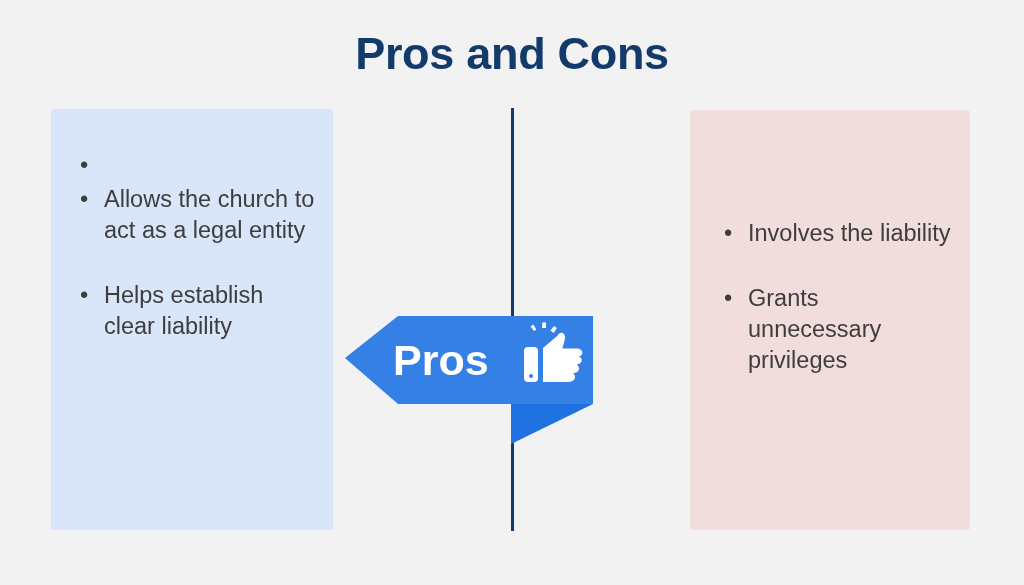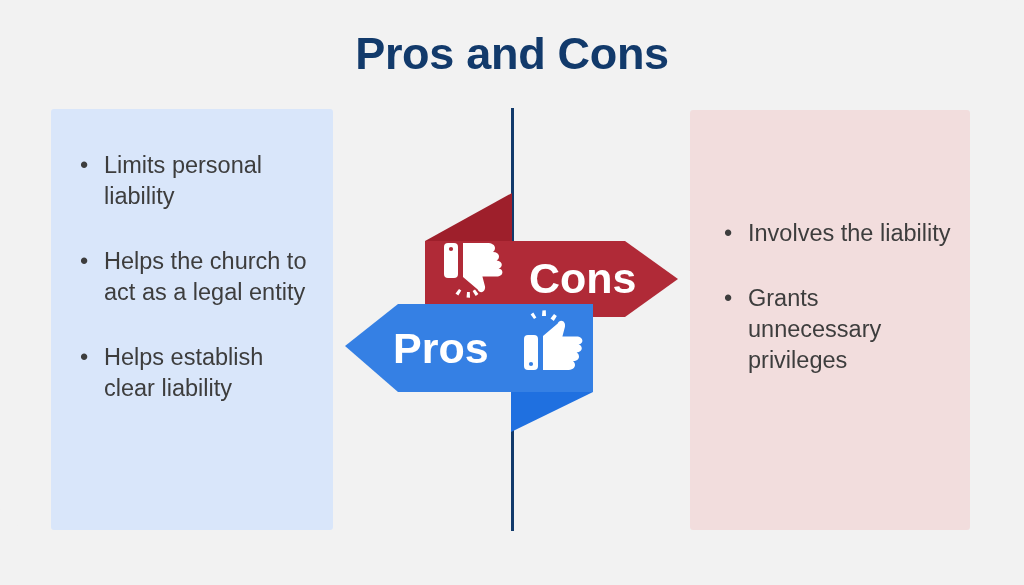--- a/index.html
+++ b/index.html
@@ -107,21 +107,21 @@
     position: absolute;
   }
   .banner-cons-wrap {
     left: 425px;
     top: 193px;
     width: 255px;
     height: 125px;
   }
   .banner-pros-wrap {
     left: 345px;
-    top: 300px;
+    top: 312px;
     width: 265px;
     height: 133px;
     text-align: right;
   }
   .banner-svg {
     display: block;
     overflow: visible;
   }
   .banner-label {
     fill: #ffffff;
@@ -133,25 +133,24 @@
 <body>
 
 <div class="slide">
 
   <div class="title">Pros and Cons</div>
 
   <div class="panel panel-pros">
     <ul class="bullet-list left">
       <li>
         <span class="dot">•</span>
-        <span>Limits personal liability</span>
-      </li>
-      <li>
-        <span class="dot">•</span>
-        <span>Helps the church to act as a legal entity</span>
+      </li>
+      <li>
+        <span class="dot">•</span>
+        <span>Allows the church to act as a legal entity</span>
       </li>
       <li>
         <span class="dot">•</span>
         <span>Helps establish clear liability</span>
       </li>
     </ul>
   </div>
 
   <div class="panel panel-cons">
     <ul class="bullet-list right">
@@ -161,47 +160,20 @@
       </li>
       <li>
         <span class="dot">•</span>
         <span>Grants unnecessary privileges</span>
       </li>
     </ul>
   </div>
 
   <div class="spine"></div>
 
-  <div class="banner-wrap banner-cons-wrap">
-    <svg class="banner-svg" width="255" height="125" viewBox="0 0 255 125">
-
-      <polygon points="0,48 87,0 87,48" fill="#9e1f2b"></polygon>
-
-      <polygon points="0,48 200,48 253,86 200,124 0,124" fill="#b02a37"></polygon>
-
-      <g fill="#ffffff">
-
-        <rect x="19" y="50" width="14" height="35" rx="4"></rect>
-        <circle cx="26" cy="56" r="2.1" fill="#b02a37"></circle>
-
-        <path d="M38,50 h24 c5,0 8,2 8,5 c0,2 -1,3 -2,4
-                 c4,0 6,2 6,4.5 c0,2 -1,3.3 -2.4,4
-                 c3.4,0.3 5.2,2 5.2,4.2 c0,2 -1.4,3.3 -3.2,3.8
-                 c2.6,0.5 3.8,1.9 3.8,3.7 c0,2.4 -2.2,4.3 -6,4.3
-                 h-14 l2.5,9.5 c0.8,3.2 -1,6.2 -3.6,6.2
-                 c-1.6,0 -2.8,-1 -3.6,-2.8 L38,84 Z"></path>
-
-        <path d="M34,96 l-3.5,4.5 l2.8,2 l3,-5 z"></path>
-        <path d="M42,99 l-0.4,5.6 l3.4,0.1 l-0.2,-5.7 z"></path>
-        <path d="M50,96.5 l3.4,4.4 l-2.7,2.1 l-3.1,-4.9 z"></path>
-      </g>
-
-      <text class="banner-label" x="104" y="100" font-size="43">Cons</text>
-    </svg>
-  </div>
 
   <div class="banner-wrap banner-pros-wrap">
     <svg class="banner-svg" width="265" height="133" viewBox="0 0 265 133">
 
       <polygon points="166,92 248,92 166,132" fill="#1f70e0"></polygon>
 
       <polygon points="0,46 53,4 248,4 248,92 53,92" fill="#3580e4"></polygon>
 
       <text class="banner-label" x="48" y="63" font-size="43">Pros</text>
 

